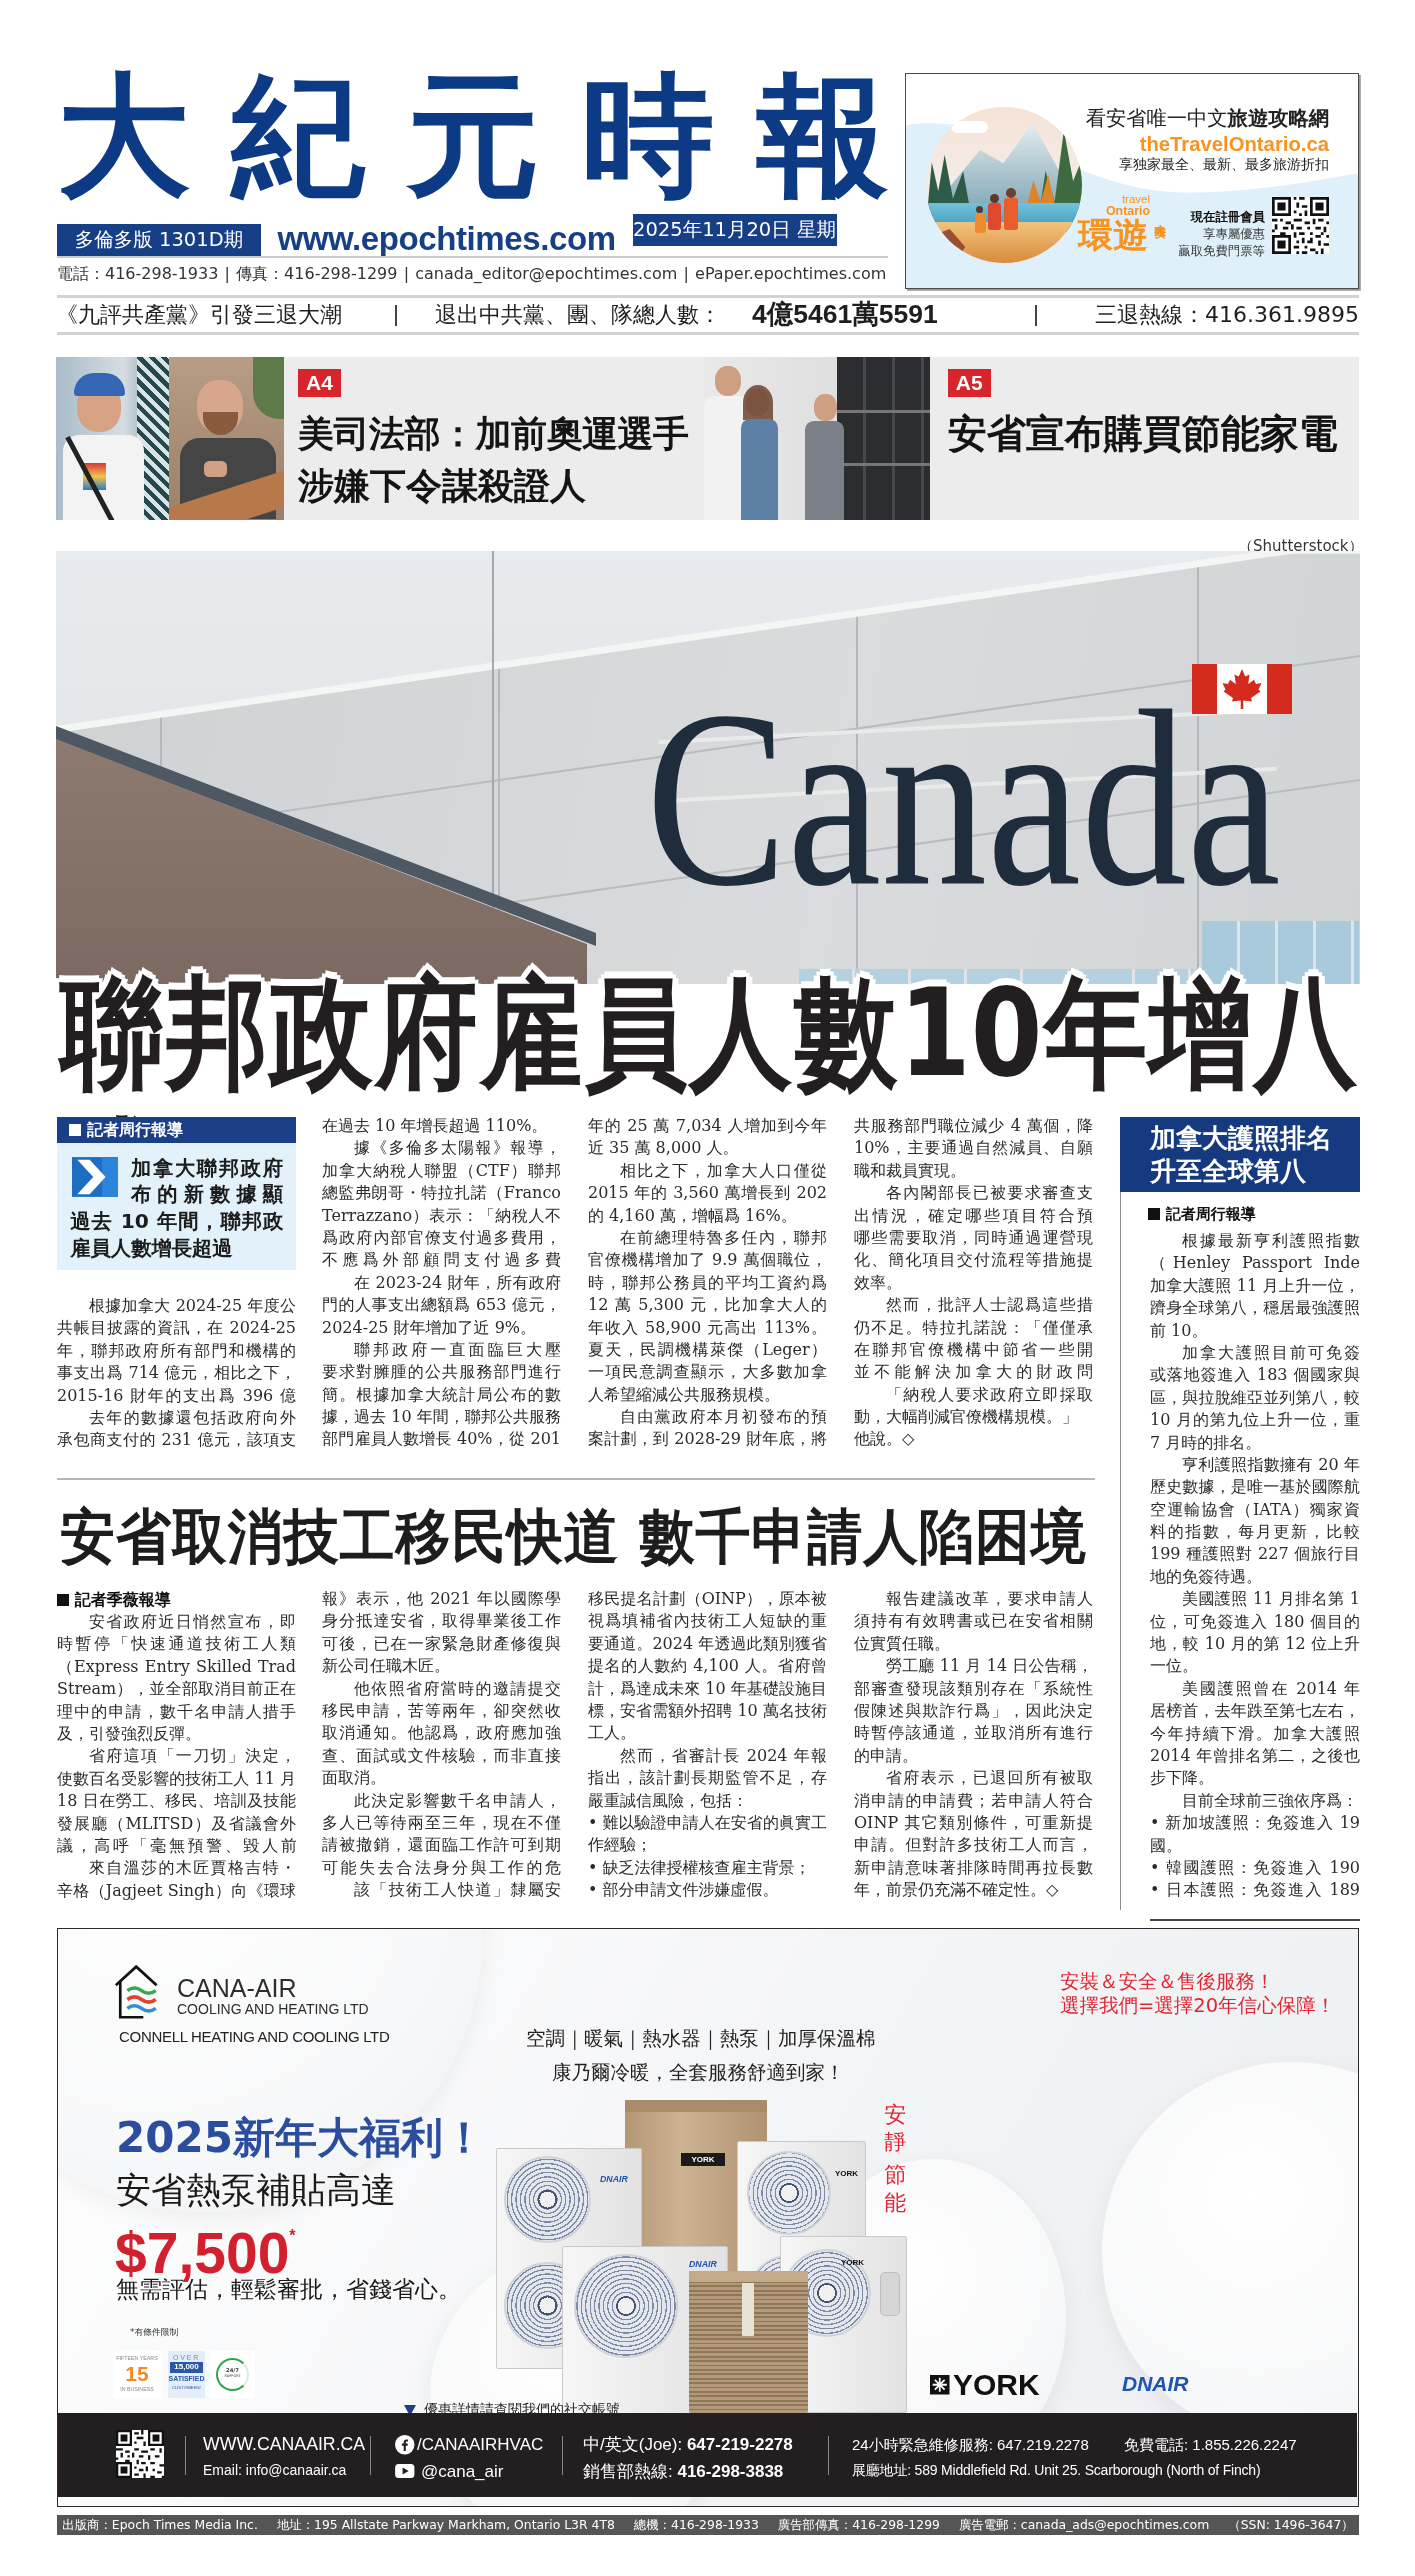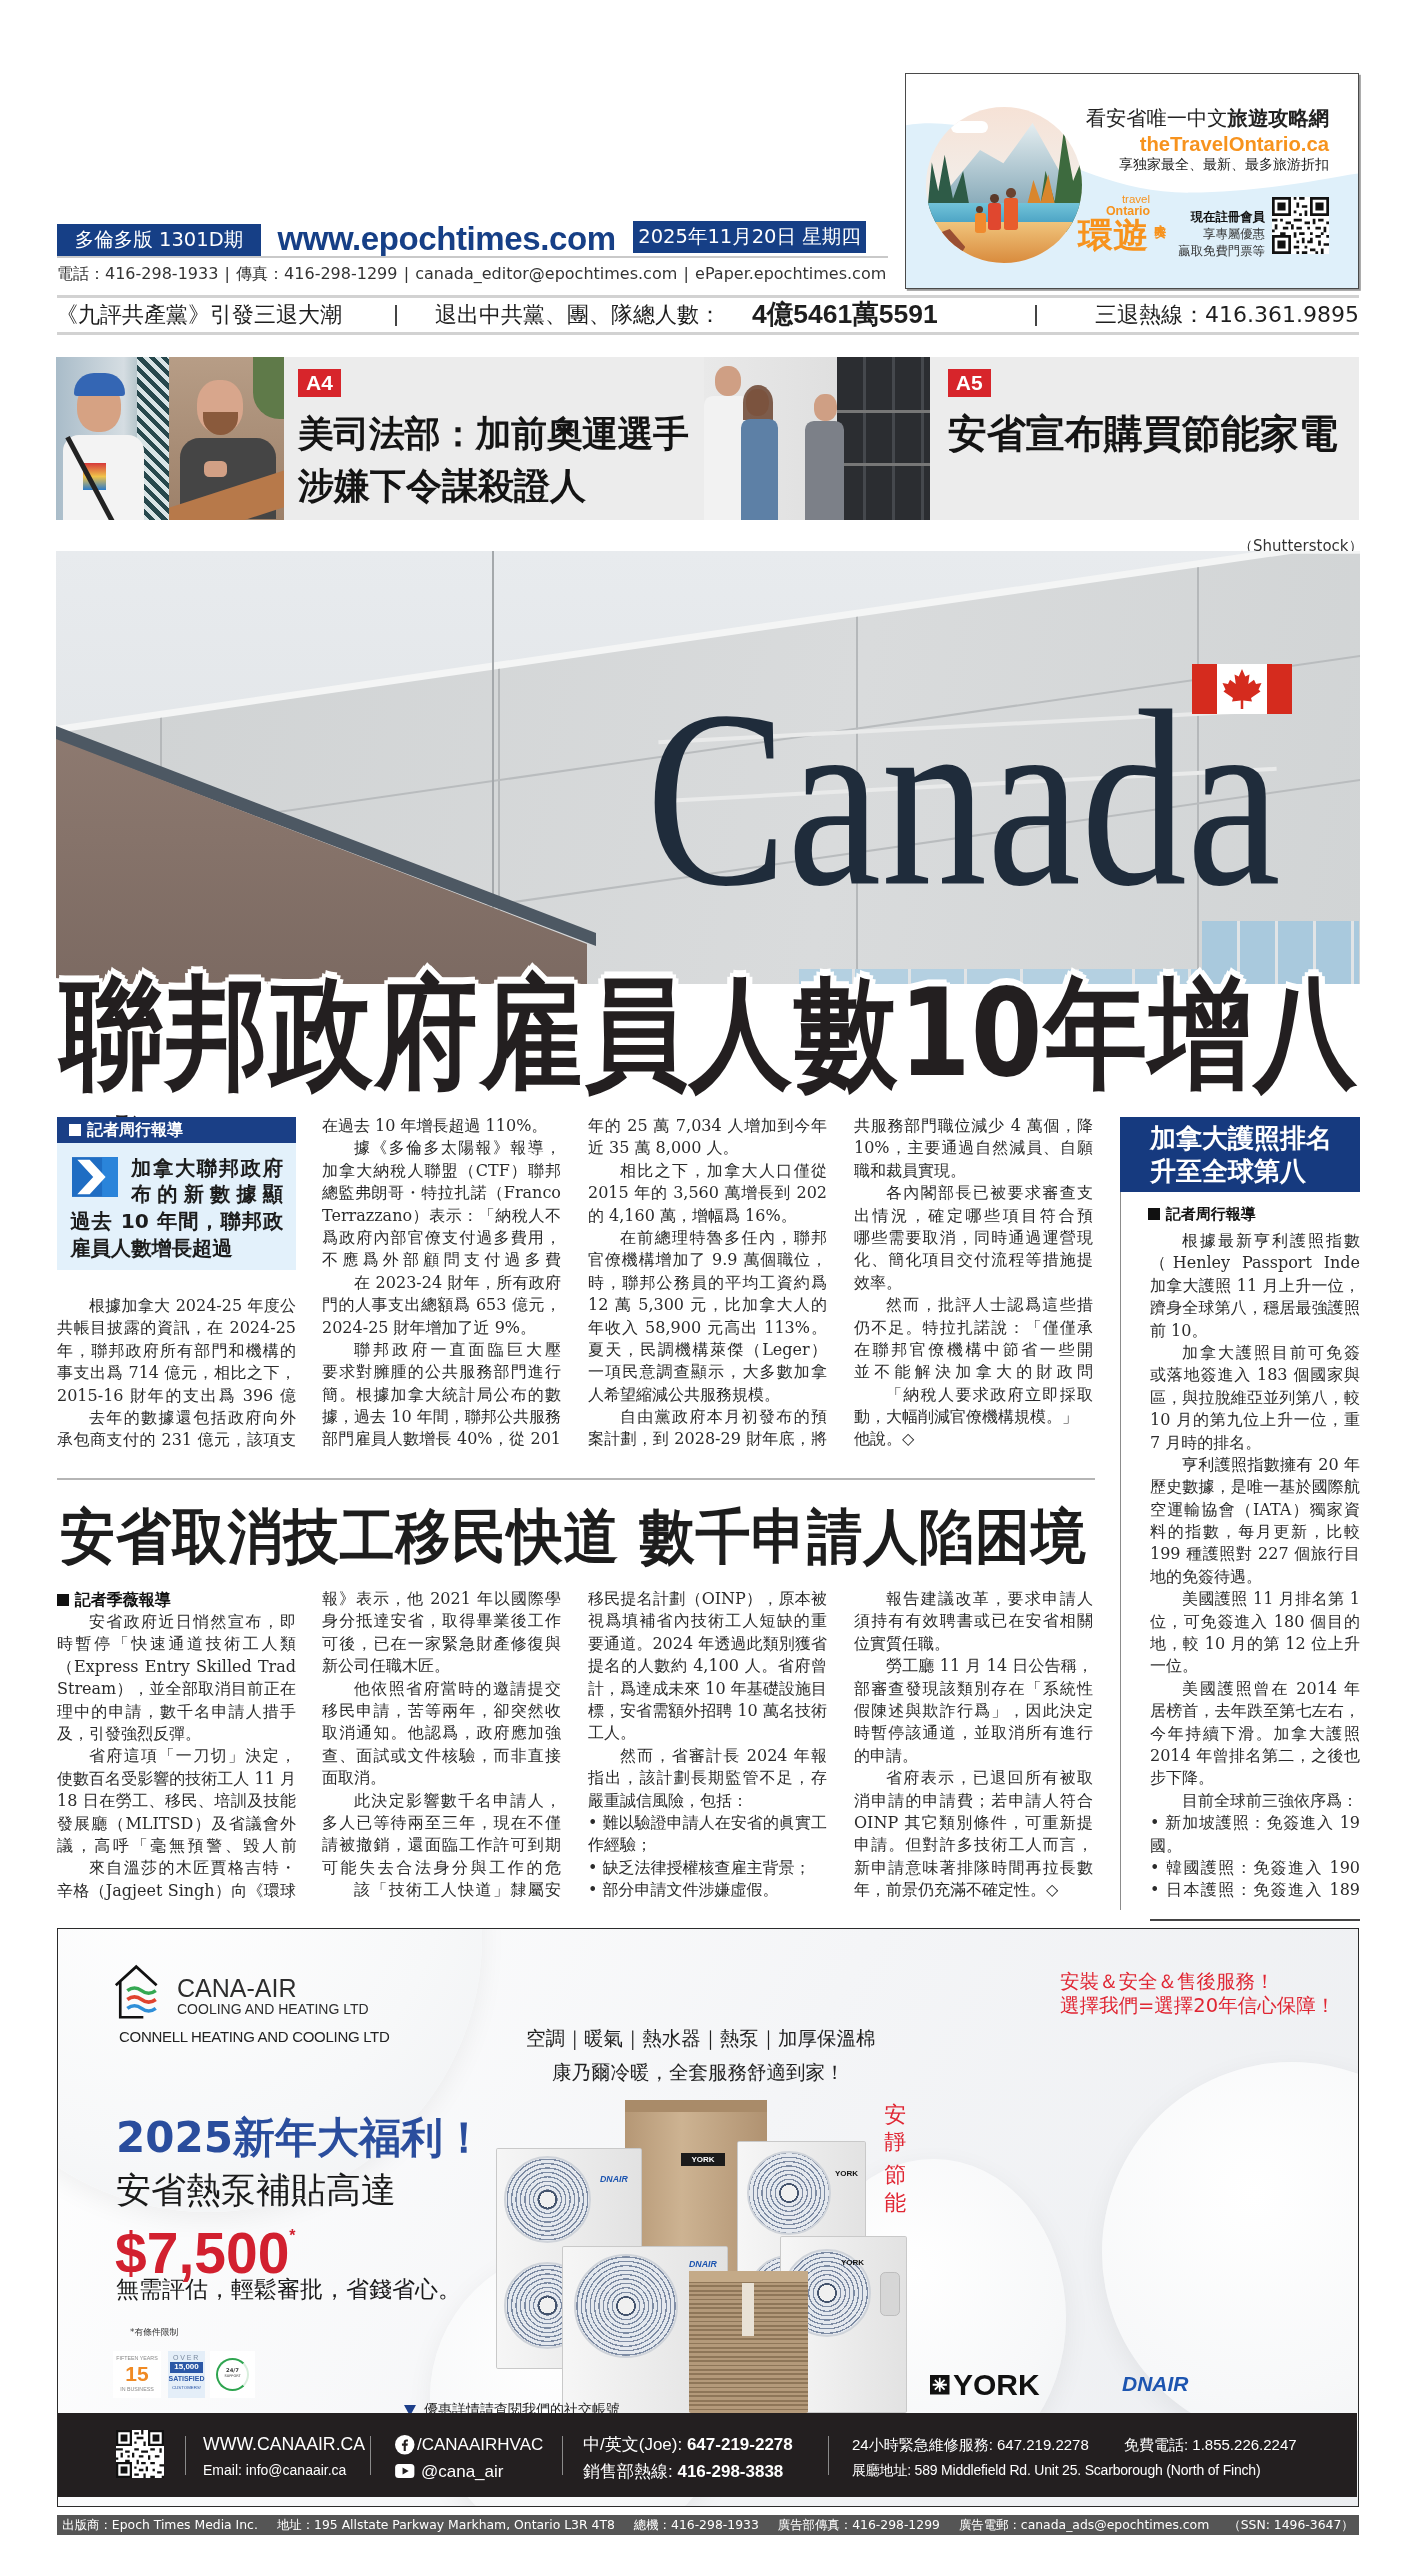--- a/index.html
+++ b/index.html
@@ -47,23 +47,24 @@
 .lbl-york{font-family:"Liberation Sans",sans-serif;font-weight:700;font-size:8px;color:#111}
 .adfoot{background:#231f20;color:#fff}
 .ft{font-family:"Liberation Sans",sans-serif;white-space:nowrap;color:#fff}
 .fdiv{background:#8a8a8a;width:0.9px;height:39px}
 .info-bar{background:#555;color:#fff;font-size:12.4px;line-height:19.5px;display:flex;justify-content:space-between;padding:0 5.3px;white-space:nowrap}
 </style>
 </head>
 <body>
 
 <header class="a" style="left:0;top:0;width:1415px;height:354px">
+  <div class="a mast-title jf" style="left:57px;top:69px;width:832px;height:134px">大紀元時報</div>
   <div class="a bluebox" style="left:57px;top:224px;width:204px;height:32px">多倫多版 1301D期</div>
   <div class="a site-url" style="left:265px;top:222px;width:363px;height:34px">www.epochtimes.com</div>
-  <div class="a bluebox" style="left:633px;top:221px;width:233px;height:32px">2025年11月20日 星期四</div>
+  <div class="a bluebox" style="left:633px;top:214px;width:204px;height:32px">2025年11月20日 星期四</div>
   <div class="a" style="left:57px;top:256px;width:831px;height:1.8px;background:#c9c9c9"></div>
   <div class="a contact" style="left:57px;top:263px;width:832px;height:21px">
     <span>電話：416-298-1933</span>
     <span>|</span>
     <span>傳真：416-298-1299</span>
     <span>|</span>
     <span>canada_editor@epochtimes.com</span>
     <span>|</span>
     <span>ePaper.epochtimes.com</span>
   </div>

